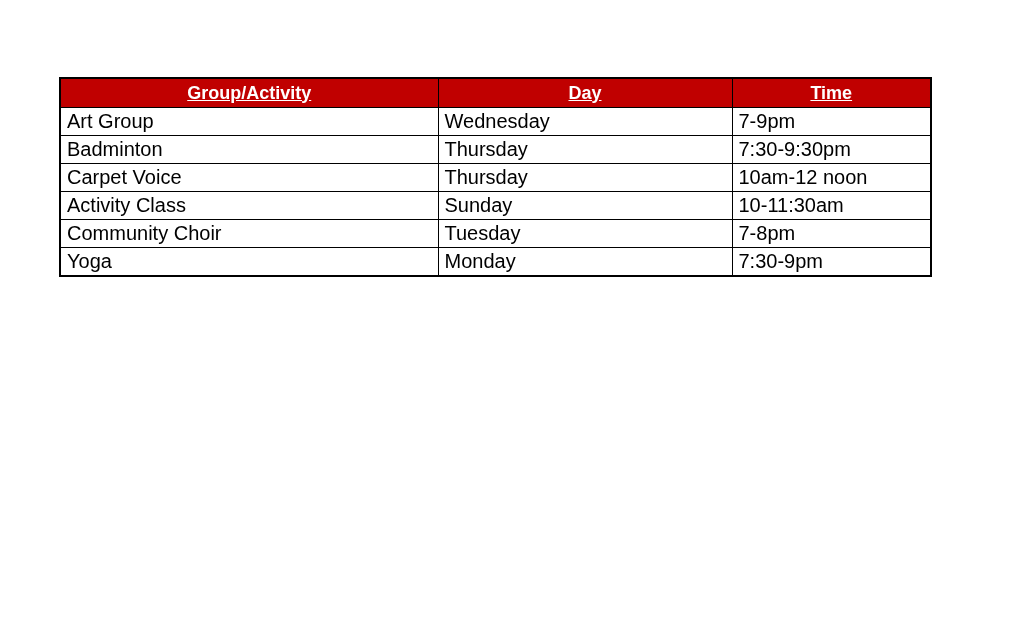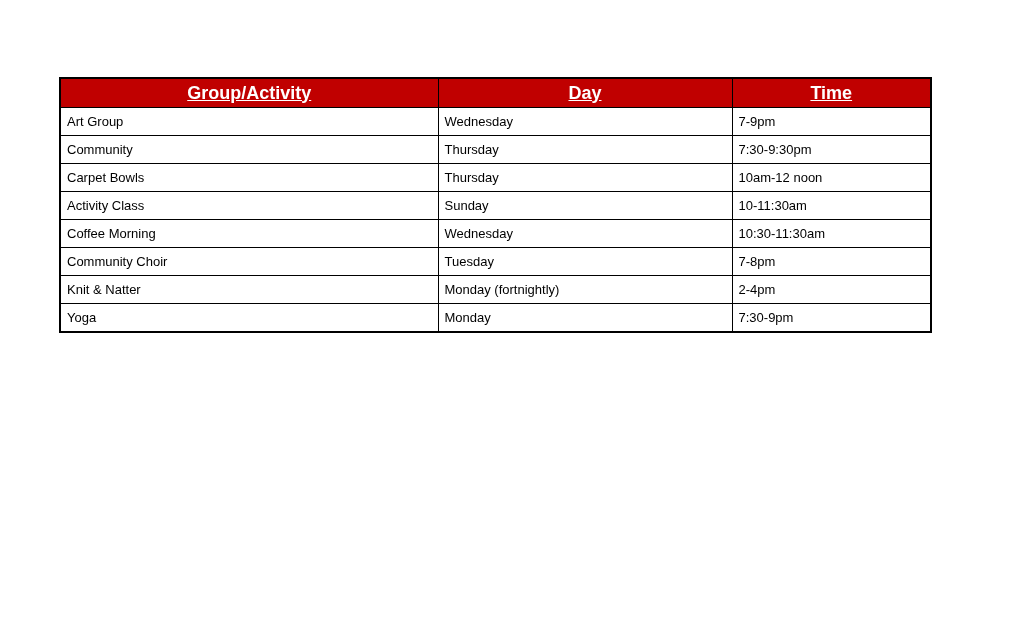--- a/index.html
+++ b/index.html
@@ -36,21 +36,21 @@
     font-weight: bold;
     text-decoration: underline;
     font-size: 18px;
     height: 28px;
     text-align: center;
     vertical-align: middle;
     border: 1px solid #000000;
     padding: 0;
   }
   table.activities td {
-    font-size: 13px;
+    font-size: 20px;
     color: #000000;
     height: 27px;
     line-height: 27px;
     vertical-align: middle;
     border: 1px solid #000000;
     padding: 0 4px 0 6px;
     white-space: pre;
     overflow: hidden;
   }
 </style>
@@ -72,48 +72,38 @@
           <th>Time</th>
         </tr>
       </thead>
       <tbody>
         <tr>
           <td>Art Group</td>
           <td>Wednesday</td>
           <td>7-9pm</td>
         </tr>
         <tr>
-          <td>Community</td>
+          <td>Badminton</td>
           <td>Thursday</td>
           <td>7:30-9:30pm</td>
         </tr>
         <tr>
-          <td>Carpet Bowls</td>
+          <td>Carpet Voice</td>
           <td>Thursday</td>
           <td>10am-12 noon</td>
         </tr>
         <tr>
           <td>Activity Class</td>
           <td>Sunday</td>
           <td>10-11:30am</td>
         </tr>
         <tr>
-          <td>Coffee Morning</td>
-          <td>Wednesday</td>
-          <td>10:30-11:30am</td>
-        </tr>
-        <tr>
           <td>Community Choir</td>
           <td>Tuesday</td>
           <td>7-8pm</td>
-        </tr>
-        <tr>
-          <td>Knit &amp; Natter</td>
-          <td>Monday (fortnightly)</td>
-          <td>2-4pm</td>
         </tr>
         <tr>
           <td>Yoga</td>
           <td>Monday</td>
           <td>7:30-9pm</td>
         </tr>
       </tbody>
     </table>
   </div>
 </div>

